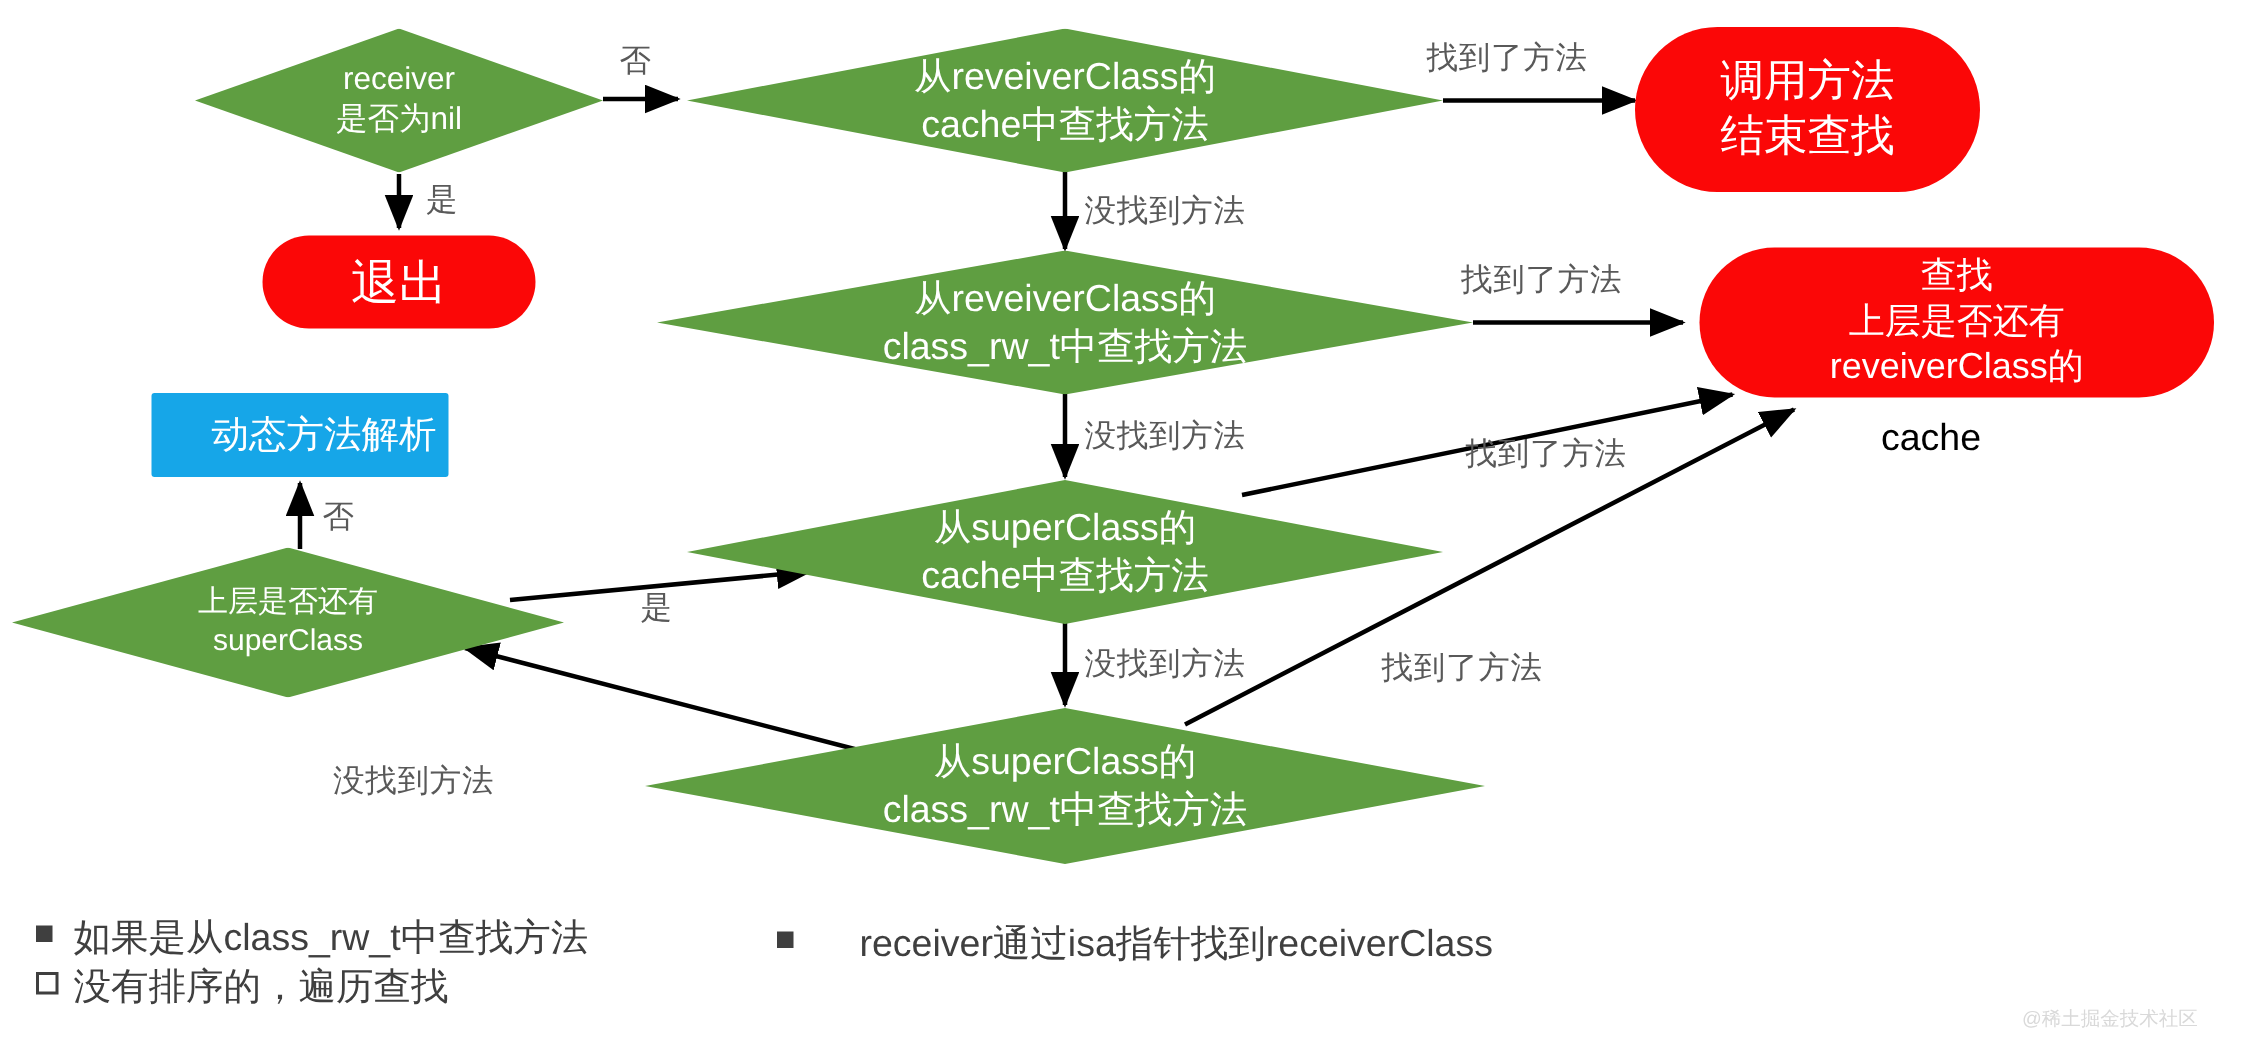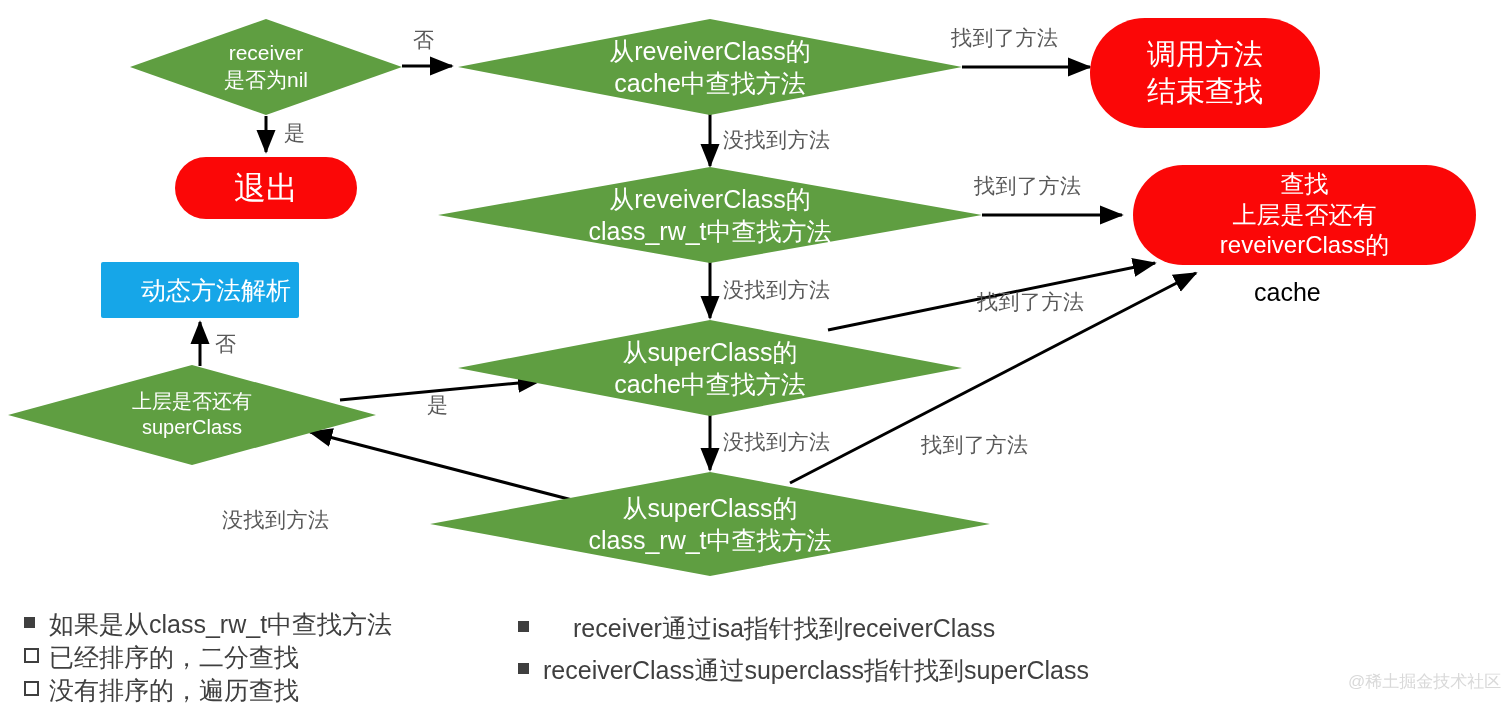--- a/index.html
+++ b/index.html
@@ -95,21 +95,21 @@
     margin-right: 14px;
     flex: none;
     position: relative;
     top: 9px;
   }
   .bul.filled { background: #3f3f3f; }
   .bul.hollow { background: #ffffff; border: 2.5px solid #3f3f3f; box-sizing: border-box; width: 15px; height: 15px; top: 7px; margin-right: 10px; }
   .watermark {
     position: absolute;
     color: #d9d9d9;
-    font-size: 17px;
+    font-size: 13px;
     white-space: nowrap;
   }
 </style>
 </head>
 <body>
 
 <div id="canvas">
 
   <svg id="edges" viewBox="0 0 1512 709">
     <defs>
@@ -226,34 +226,26 @@
   <div class="edge-label" style="left:427px; top:391px;">是</div>
   <div class="edge-label" style="left:215px; top:330px;">否</div>
 
   <div class="bullets" style="left:24px; top:608px; font-size:25px;">
     <div class="bullet-row">
       <span class="bul filled"></span>
       <span>如果是从class_rw_t中查找方法</span>
     </div>
     <div class="bullet-row">
       <span class="bul hollow"></span>
-      <span>已经排序的，二分查找</span>
-    </div>
-    <div class="bullet-row">
-      <span class="bul hollow"></span>
       <span>没有排序的，遍历查找</span>
     </div>
   </div>
 
   <div class="bullets" style="left:518px; top:612px; font-size:25px;">
     <div class="bullet-row" style="margin-bottom:9px;gap:30px;">
       <span class="bul filled"></span>
       <span>receiver通过isa指针找到receiverClass</span>
     </div>
-    <div class="bullet-row">
-      <span class="bul filled"></span>
-      <span>receiverClass通过superclass指针找到superClass</span>
-    </div>
   </div>
 
   <div class="watermark" style="left:1348px; top:670px;">@稀土掘金技术社区</div>
 
 </div>
 
 </body></html>

